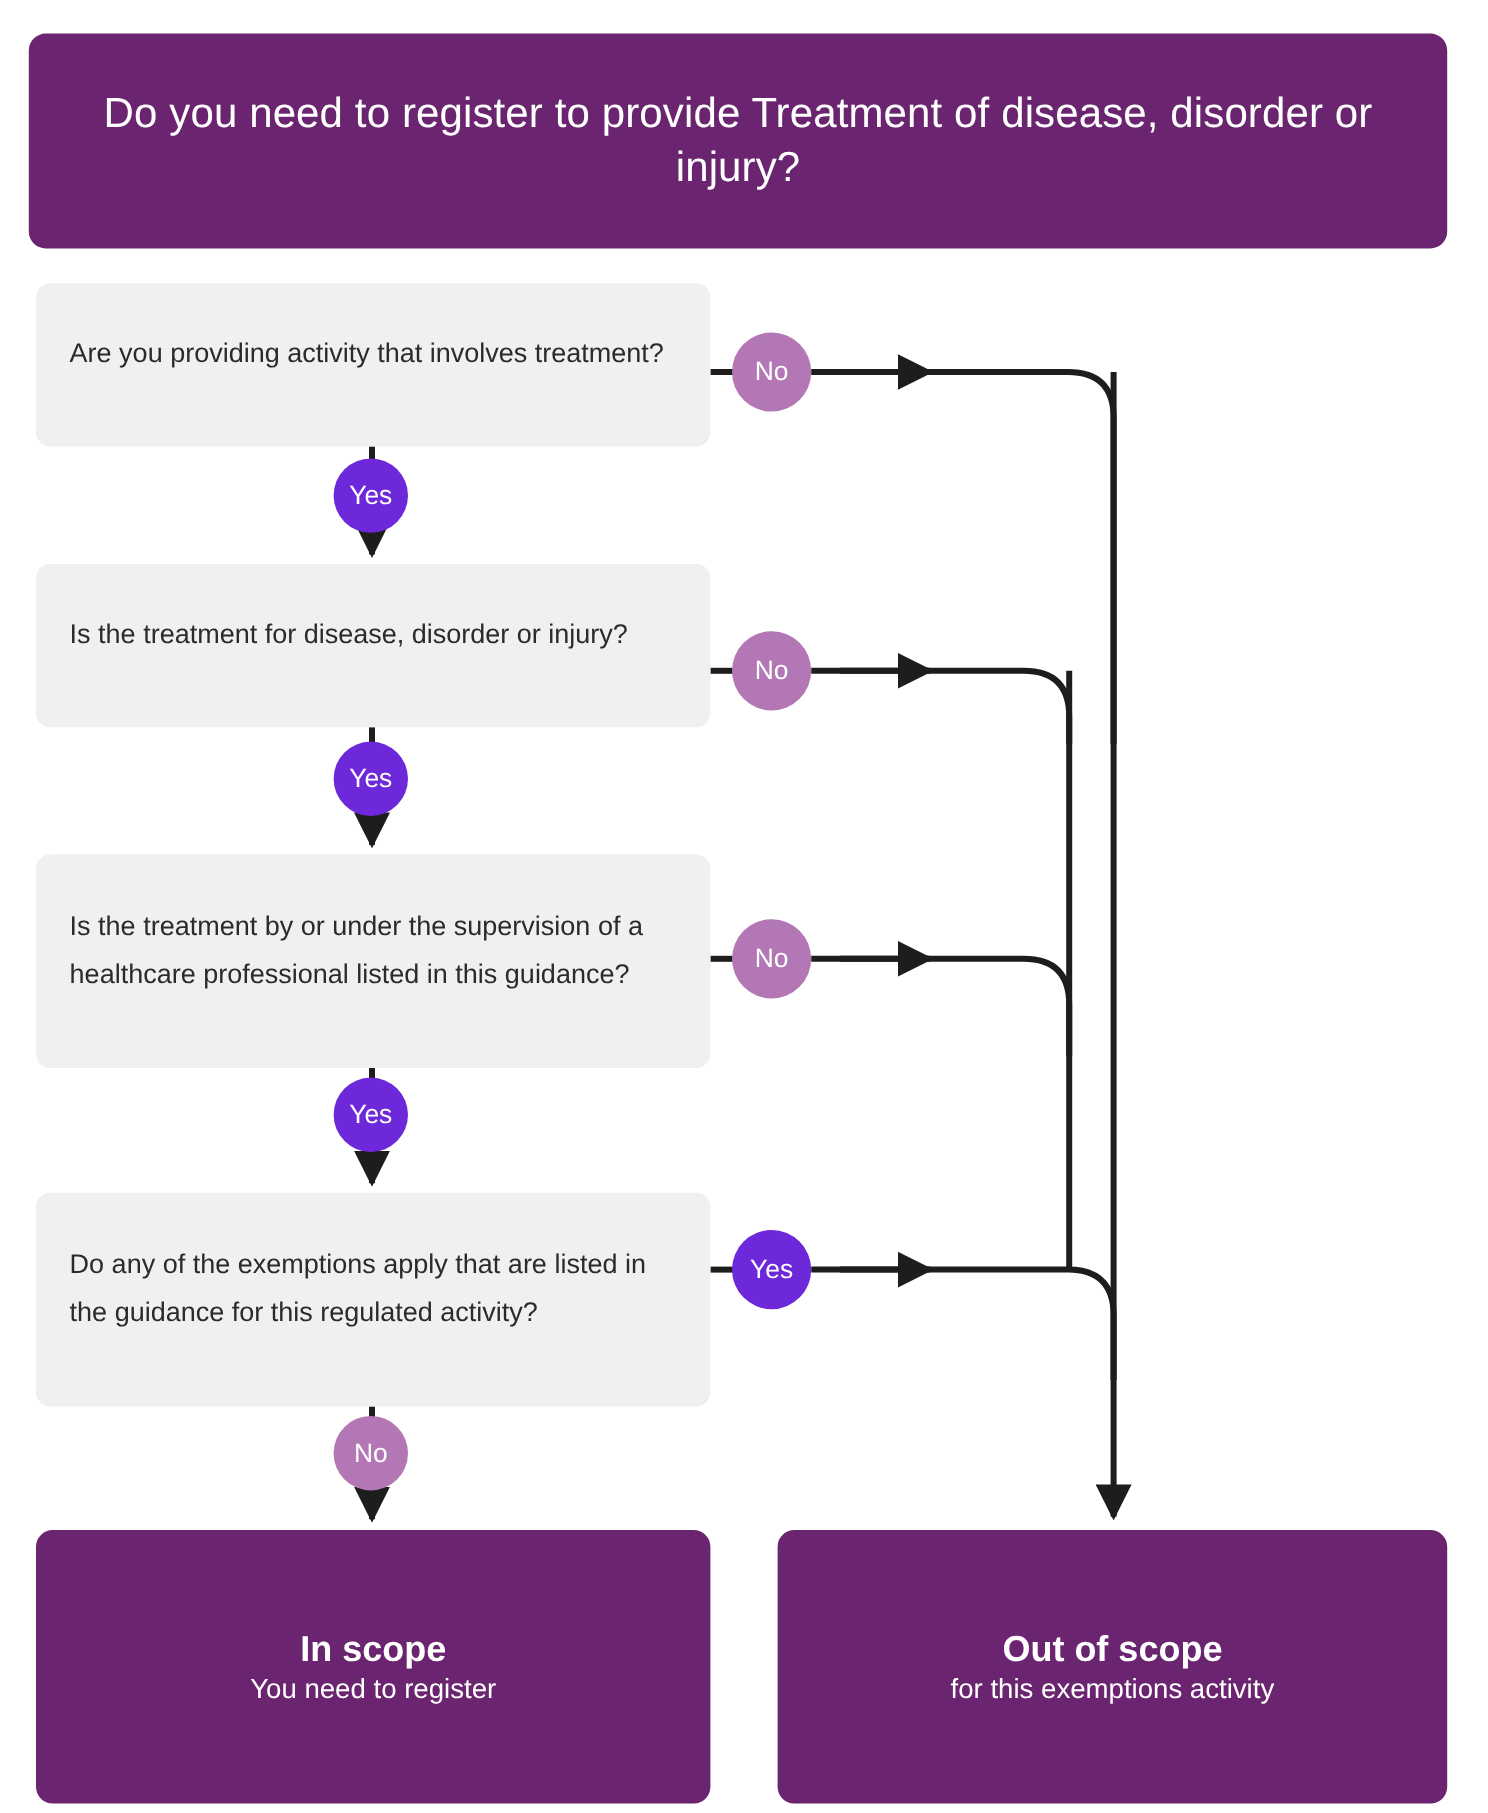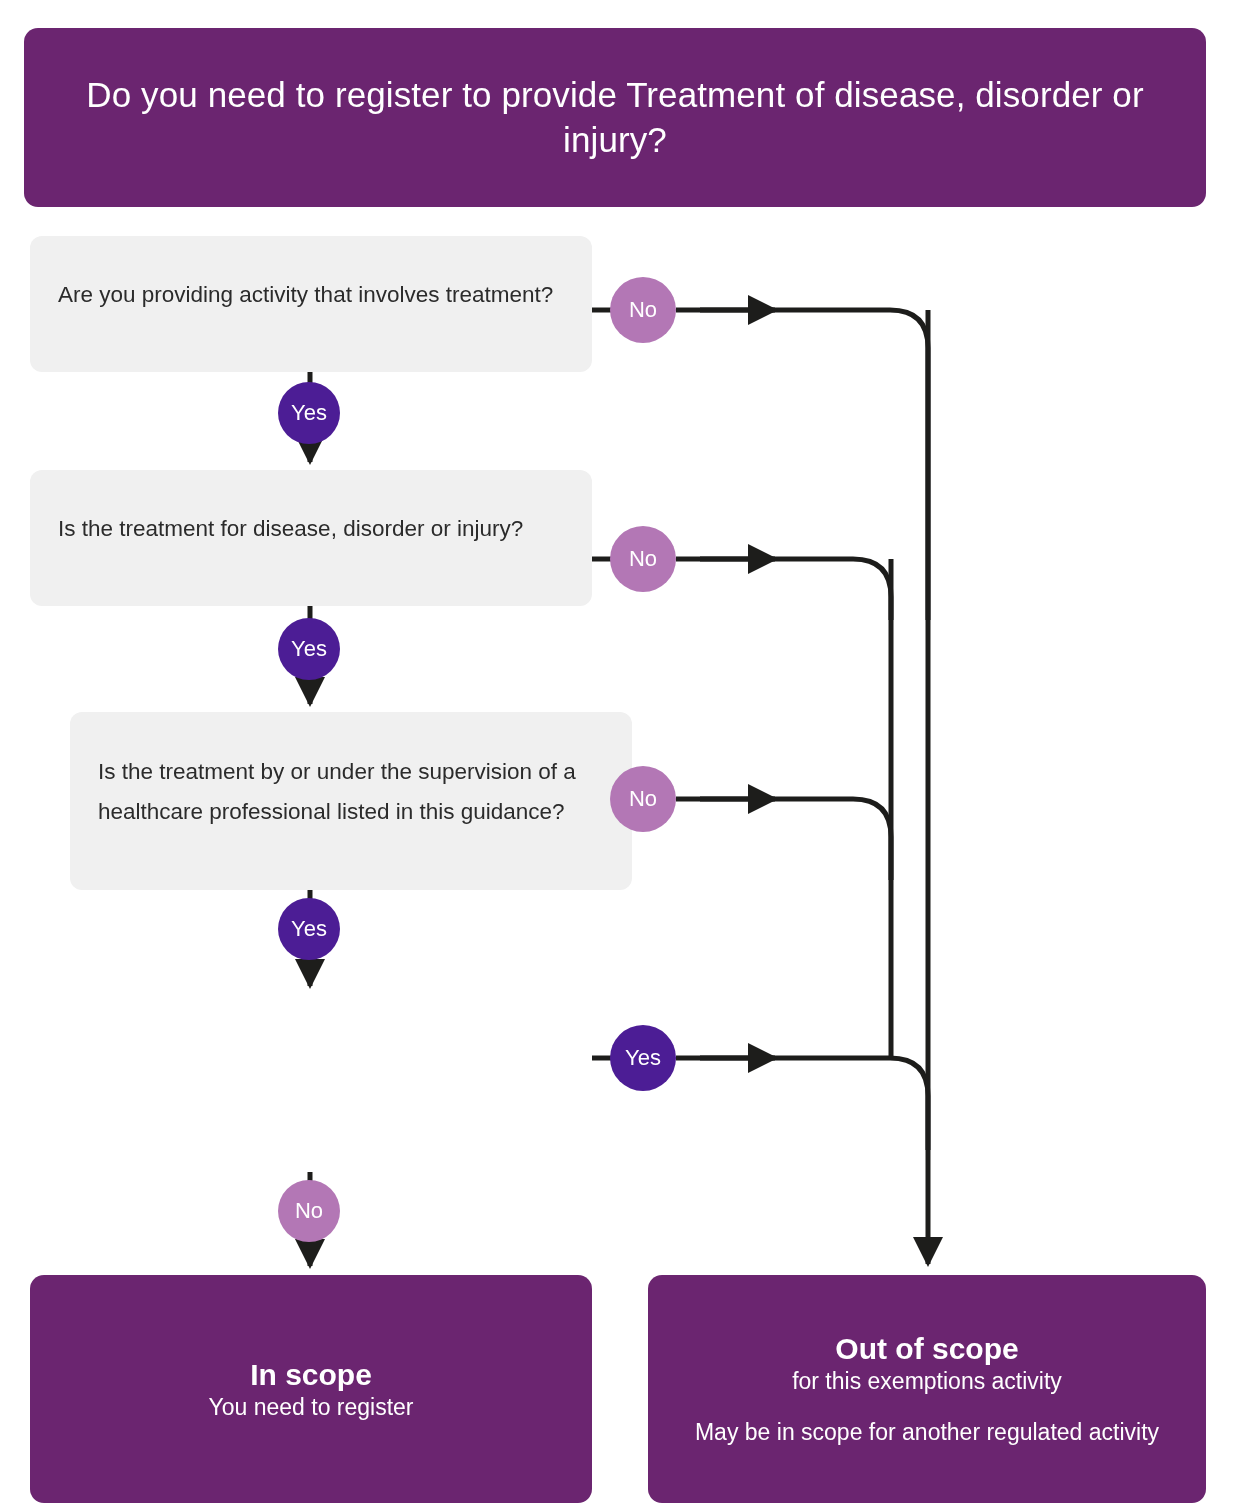--- a/index.html
+++ b/index.html
@@ -97,35 +97,35 @@
     box-sizing: border-box;
     padding: 26px 28px 44px 28px;
     color: #2b2b2b;
     font-size: 22.5px;
     line-height: 1.78;
     display: flex;
     align-items: center;
   }
   #qbox-1 { top: 236px; height: 136px; }
   #qbox-2 { top: 470px; height: 136px; }
-  #qbox-3 { top: 712px; height: 178px; margin-left: 40px; }
+  #qbox-3 { top: 712px; height: 178px; }
   #qbox-4 { top: 994px; height: 178px; }
 
   
   .circle {
     position: absolute;
     border-radius: 50%;
     color: #ffffff;
     display: flex;
     align-items: center;
     justify-content: center;
     font-size: 22px;
     line-height: 1;
   }
-  .circle.green { background: #4c1d95; }
+  .circle.green { background: #6d28d9; }
   .circle.violet { background: #B377B5; }
 
   
   .circle.branch {
     width: 66px;
     height: 66px;
     left: 610px;
   }
   #circle-no-1 { top: 277px; }
   #circle-no-2 { top: 526px; }
@@ -203,20 +203,23 @@
   </div>
 
   <div class="qbox" id="qbox-2">
     <span>Is the treatment for disease, disorder or injury?</span>
   </div>
 
   <div class="qbox" id="qbox-3">
     <span>Is the treatment by or under the supervision of a healthcare professional listed in this guidance?</span>
   </div>
 
+  <div class="qbox" id="qbox-4">
+    <span>Do any of the exemptions apply that are listed in the guidance for this regulated activity?</span>
+  </div>
 
   <div class="circle branch violet" id="circle-no-1">No</div>
 
   <div class="circle branch violet" id="circle-no-2">No</div>
 
   <div class="circle branch violet" id="circle-no-3">No</div>
 
   <div class="circle branch green" id="circle-yes-4">Yes</div>
 
   <div class="circle down green" id="circle-yes-1">Yes</div>
@@ -228,16 +231,15 @@
   <div class="circle down violet" id="circle-no-4">No</div>
 
   <div class="purple-box" id="outcome-in-scope">
     <div class="outcome-title">In scope</div>
     <div class="outcome-sub">You need to register</div>
   </div>
 
   <div class="purple-box" id="outcome-out-scope">
     <div class="outcome-title">Out of scope</div>
     <div class="outcome-sub">for this exemptions activity</div>
-    <div class="outcome-sub2">May be in scope for another regulated activity</div>
   </div>
 
 </div>
 
 </body></html>

